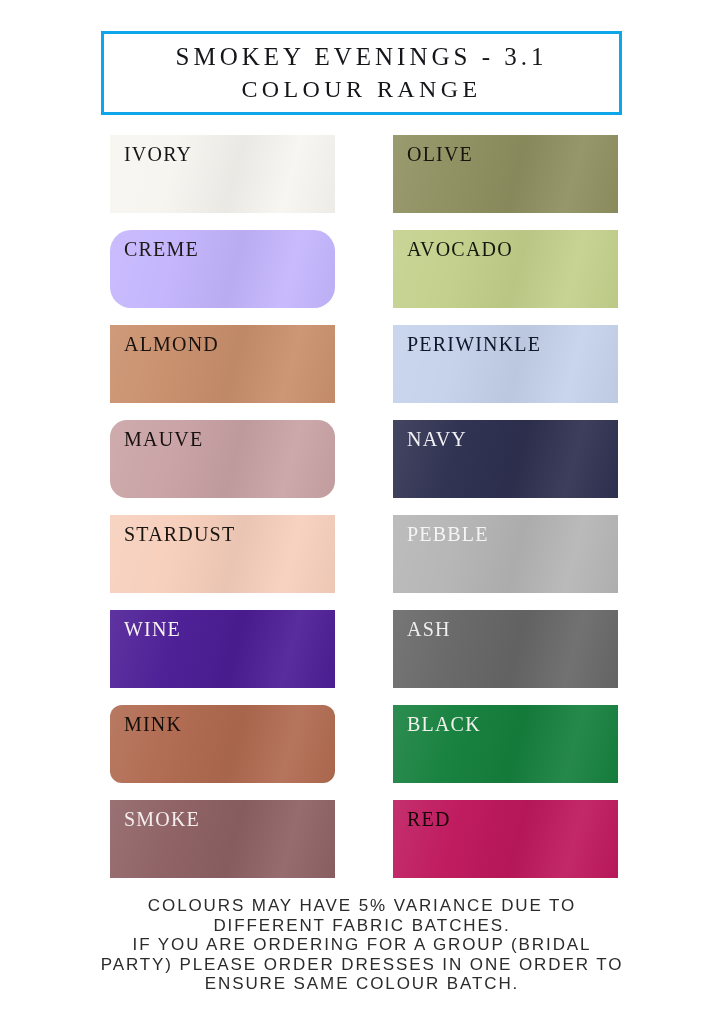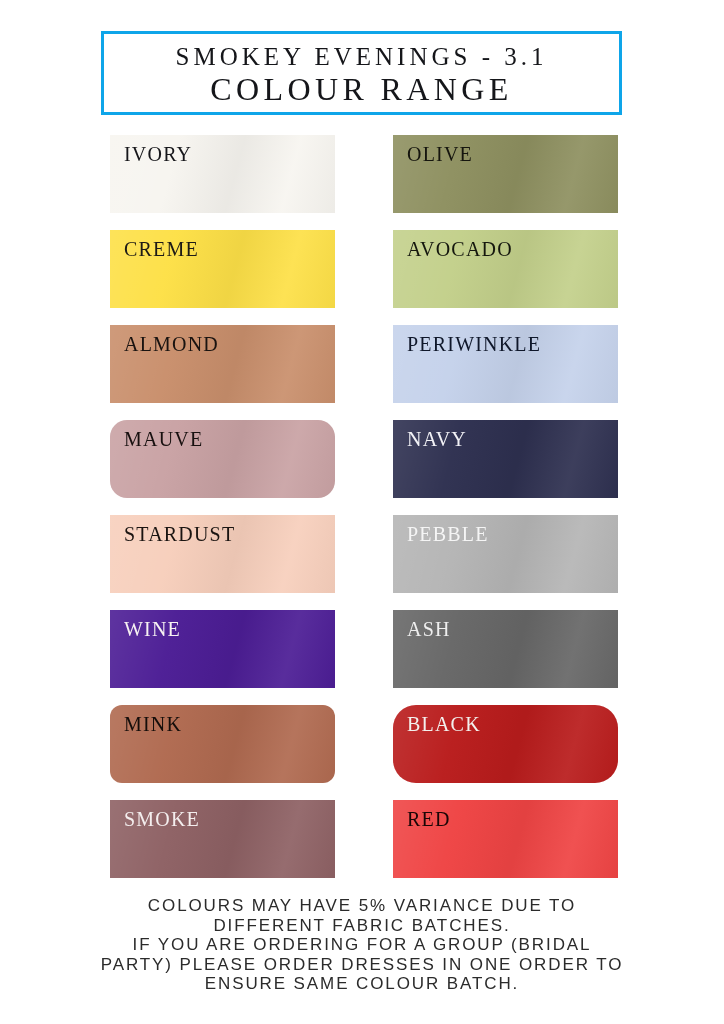--- a/index.html
+++ b/index.html
@@ -41,21 +41,21 @@
     font-family: "Liberation Serif", serif;
     font-weight: 400;
     font-size: 25px;
     letter-spacing: 4.0px;
     line-height: 33px;
     color: #15161a;
     white-space: nowrap;
     text-align: center;
   }
   .title-line.sub {
-    font-size: 32px;
+    font-size: 24px;
     letter-spacing: 4.4px;
   }
 
   
   .grid {
     position: absolute;
     left: 0;
     top: 135px;
     width: 724px;
   }
@@ -133,21 +133,21 @@
     <div class="row">
       <div class="swatch col-left" style="background: rgb(247, 245, 240);">
         <span class="swatch-label" style="color: rgb(22, 22, 26);">IVORY</span>
       </div>
       <div class="swatch col-right" style="background: rgb(142, 144, 96);">
         <span class="swatch-label" style="color: rgb(21, 21, 14);">OLIVE</span>
       </div>
     </div>
 
     <div class="row">
-      <div class="swatch col-left" style="background: #fde047;">
+      <div class="swatch col-left" style="background: #c4b5fd; border-radius: 21px;">
         <span class="swatch-label" style="color: rgb(29, 26, 22);">CREME</span>
       </div>
       <div class="swatch col-right" style="background: rgb(195, 208, 139);">
         <span class="swatch-label" style="color: rgb(21, 23, 14);">AVOCADO</span>
       </div>
     </div>
 
     <div class="row">
       <div class="swatch col-left" style="background: rgb(201, 143, 108);">
         <span class="swatch-label" style="color: rgb(25, 19, 16);">ALMOND</span>
@@ -181,30 +181,30 @@
       </div>
       <div class="swatch col-right" style="background: rgb(103, 103, 103);">
         <span class="swatch-label" style="color: rgb(238, 238, 238);">ASH</span>
       </div>
     </div>
 
     <div class="row">
       <div class="swatch col-left" style="background: rgb(176, 106, 80); border-radius: 12px;">
         <span class="swatch-label" style="color: rgb(20, 13, 10);">MINK</span>
       </div>
-      <div class="swatch col-right" style="background: #b91c1c; border-radius: 23px;">
+      <div class="swatch col-right" style="background: #15803d;">
         <span class="swatch-label" style="color: rgb(243, 241, 238);">BLACK</span>
       </div>
     </div>
 
     <div class="row">
       <div class="swatch col-left" style="background: rgb(142, 97, 100);">
         <span class="swatch-label" style="color: rgb(244, 238, 238);">SMOKE</span>
       </div>
-      <div class="swatch col-right" style="background: #ef4444; padding-left: 45px;">
+      <div class="swatch col-right" style="background: #be185d; padding-left: 45px;">
         <span class="swatch-label" style="color: rgb(25, 6, 6);">RED</span>
       </div>
     </div>
 
   </div>
 
   <div class="footer">
     <div class="footer-line">COLOURS MAY HAVE 5% VARIANCE DUE TO</div>
     <div class="footer-line">DIFFERENT FABRIC BATCHES.</div>
     <div class="footer-line">IF YOU ARE ORDERING FOR A GROUP (BRIDAL</div>

